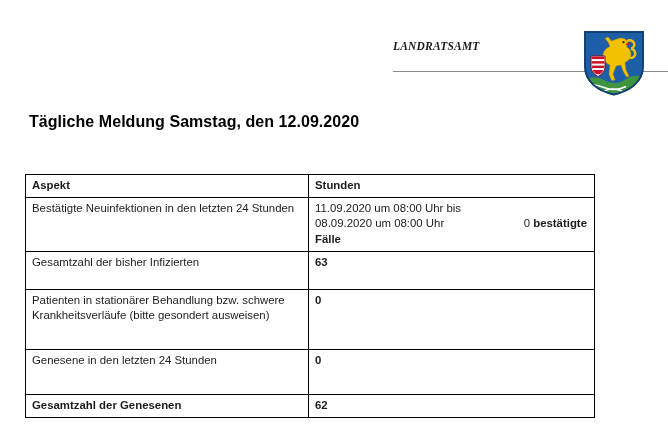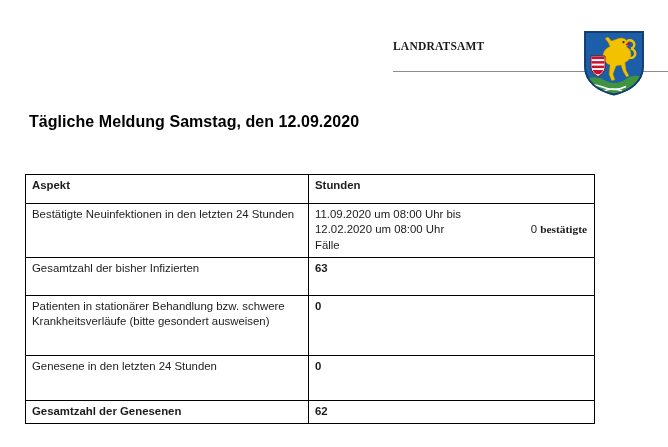--- a/index.html
+++ b/index.html
@@ -16,20 +16,21 @@
     overflow: hidden;
   }
 
   
   #letterhead {
     position: absolute;
     top: 0;
     left: 0;
     width: 590px;
     height: 105px;
+    font-style: italic;
   }
   #org-block {
     position: absolute;
     left: 393px;
     top: 40px;
     font-family: "Liberation Serif", "DejaVu Serif", serif;
     font-weight: bold;
     font-size: 11.5px;
     line-height: 13.5px;
     letter-spacing: 0.2px;
@@ -83,41 +84,41 @@
     border: 1px solid #000000;
     padding: 3px 5px 4px 6px;
     font-size: 11.4px;
     line-height: 15.2px;
     vertical-align: top;
     color: #1c1c1c;
   }
   #report-table tr.head-row td {
     font-weight: bold;
     padding-top: 3px;
-    padding-bottom: 10px;
+    padding-bottom: 4px;
   }
   #report-table tr.total-row td {
     font-weight: bold;
   }
   td.value-cell { font-weight: bold; }
   td.value-cell.mixed { font-weight: normal; }
 
   .tall-2 { height: 37px; }
   .tall-3 { height: 52px; }
   .tall-1 { height: 30px; margin-left: 19px; }
 
   .newcase-line { display: block; }
   .newcase-inline {
     display: flex;
     justify-content: space-between;
     align-items: baseline;
   }
   .newcase-count { font-weight: normal; }
-  .newcase-label-strong { font-weight: bold; padding-right: 2px; font-family: Liberation Serif, serif; }
-  .newcase-tail { font-weight: normal; display: block; }
+  .newcase-label-strong { font-weight: bold; padding-right: 2px; }
+  .newcase-tail { font-weight: bold; display: block; }
 </style>
 </head>
 <body>
 
 <div id="letterhead">
 
   <div id="org-block">
     <span id="org-line-1">LANDRATSAMT</span>
   </div>
 
@@ -182,21 +183,21 @@
     <tr class="head-row">
       <td>Aspekt</td>
       <td>Stunden</td>
     </tr>
 
     <tr>
       <td class="tall-2">Bestätigte Neuinfektionen in den letzten 24 Stunden</td>
       <td class="value-cell mixed">
         <span class="newcase-line">11.09.2020 um 08:00 Uhr bis</span>
         <span class="newcase-inline">
-          <span>12.02.2020 um 08:00 Uhr</span>
+          <span>08.09.2020 um 08:00 Uhr</span>
           <span>
             <span class="newcase-count">0</span>
             <span class="newcase-label-strong">bestätigte</span>
           </span>
         </span>
         <span class="newcase-tail">Fälle</span>
       </td>
     </tr>
 
     <tr>

